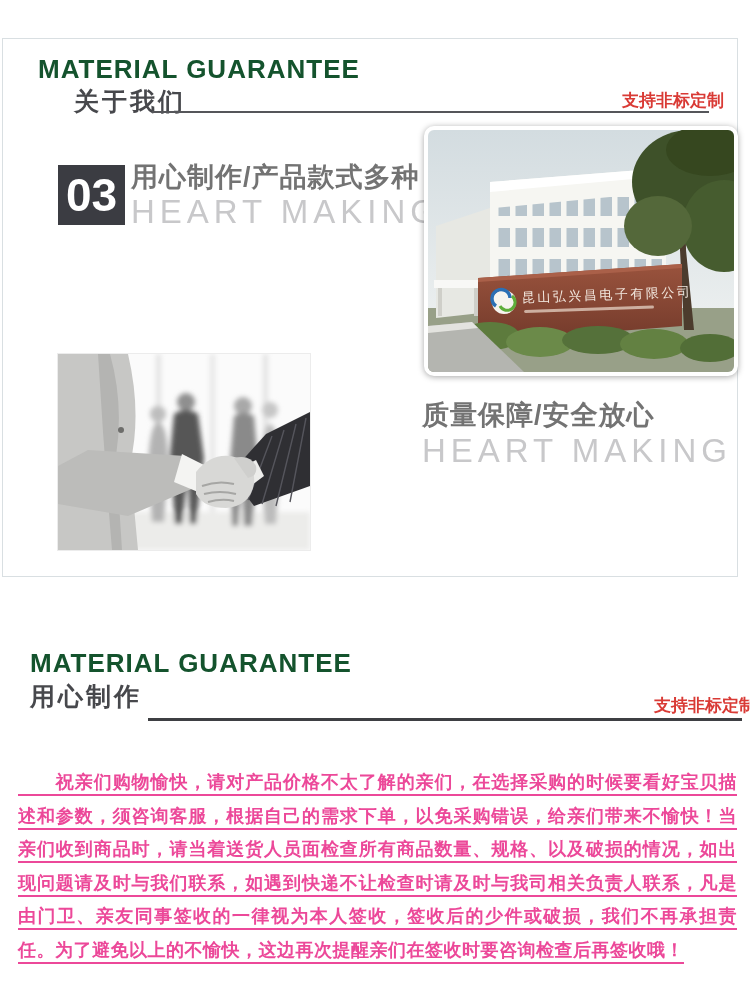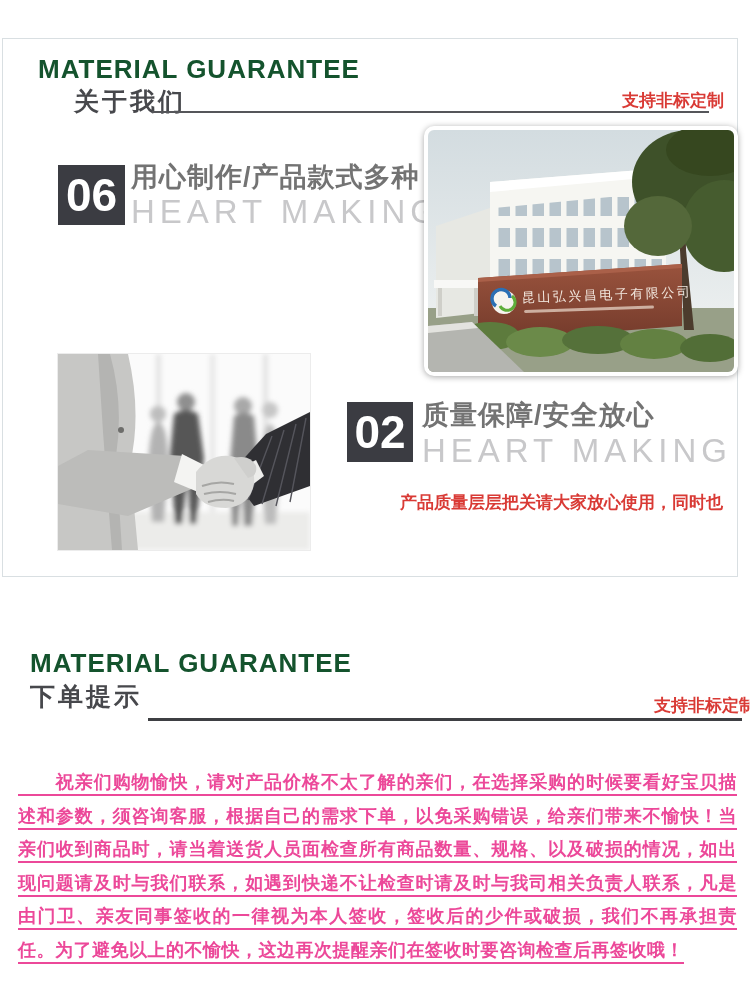--- a/index.html
+++ b/index.html
@@ -37,21 +37,21 @@
 <body>
 
 <section class="abs panel1">
 
   <div class="abs en-title" style="left:35px; top:15px;">MATERIAL GUARANTEE</div>
   <div class="abs cn-title" style="left:39px; top:46px;margin-left:32px;">关于我们</div>
   <div class="abs rule" style="left:149px; top:72px; width:557px;"></div>
   <div class="abs red-tag" style="left:619px; top:50px;">支持非标定制</div>
 
   <div class="abs num-box" style="left:55px; top:126px;">
-    <span>06</span>
+    <span>03</span>
   </div>
   <div class="abs feat-title" style="left:128px; top:120px;">用心制作/产品款式多种</div>
   <div class="abs feat-sub" style="left:128px; top:154px;">HEART MAKING</div>
 
   <div class="abs photo-frame" style="left:421px; top:87px; width:314px; height:250px;">
     <svg width="306" height="242" viewBox="0 0 306 242">
       <defs>
         <linearGradient id="sky" x1="0" y1="0" x2="0" y2="1">
           <stop offset="0" stop-color="#d3dce0"></stop>
             <stop offset="1" stop-color="#f2f4f3"></stop>
@@ -146,30 +146,26 @@
       </g>
 
       <g>
         <path d="M138,118 Q156,96 180,104 Q198,110 196,130 Q192,152 168,154 Q146,154 138,140 Z" fill="#d8d8d6"></path>
         <path d="M144,132 Q160,126 176,130 M146,140 Q162,136 178,140 M150,148 Q164,144 176,147" stroke="#a6a6a4" stroke-width="2" fill="none"></path>
         <path d="M176,104 Q192,100 198,112 Q200,122 190,124" fill="#cfcfcd"></path>
       </g>
     </svg>
   </div>
 
-  <div class="abs num-box" style="left:344px; top:363px; width:66px;">
-    <span>02</span>
-  </div>
   <div class="abs feat-title" style="left:419px; top:358px;">质量保障/安全放心</div>
   <div class="abs feat-sub" style="left:419px; top:393px;">HEART MAKING</div>
   <div class="abs red-note2" style="left:397px; top:450px;">
-    <div>产品质量层层把关请大家放心使用，同时也</div>
   </div>
 </section>
 
 <section class="abs" style="left:0; top:640px; width:750px; height:360px;">
   <div class="abs en-title" style="left:30px; top:8px;">MATERIAL GUARANTEE</div>
-  <div class="abs cn-title" style="left:30px; top:40px;">下单提示</div>
+  <div class="abs cn-title" style="left:30px; top:40px;">用心制作</div>
   <div class="abs rule2" style="left:148px; top:78px; width:594px;"></div>
   <div class="abs red-tag" style="left:654px; top:54px;">支持非标定制</div>
 
   <div class="abs notice" style="left:18px; top:126px; width:719px;">　　祝亲们购物愉快，请对产品价格不太了解的亲们，在选择采购的时候要看好宝贝描述和参数，须咨询客服，根据自己的需求下单，以免采购错误，给亲们带来不愉快！当亲们收到商品时，请当着送货人员面检查所有商品数量、规格、以及破损的情况，如出现问题请及时与我们联系，如遇到快递不让检查时请及时与我司相关负责人联系，凡是由门卫、亲友同事签收的一律视为本人签收，签收后的少件或破损，我们不再承担责任。为了避免以上的不愉快，这边再次提醒亲们在签收时要咨询检查后再签收哦！</div>
 </section>
 
 </body></html>

